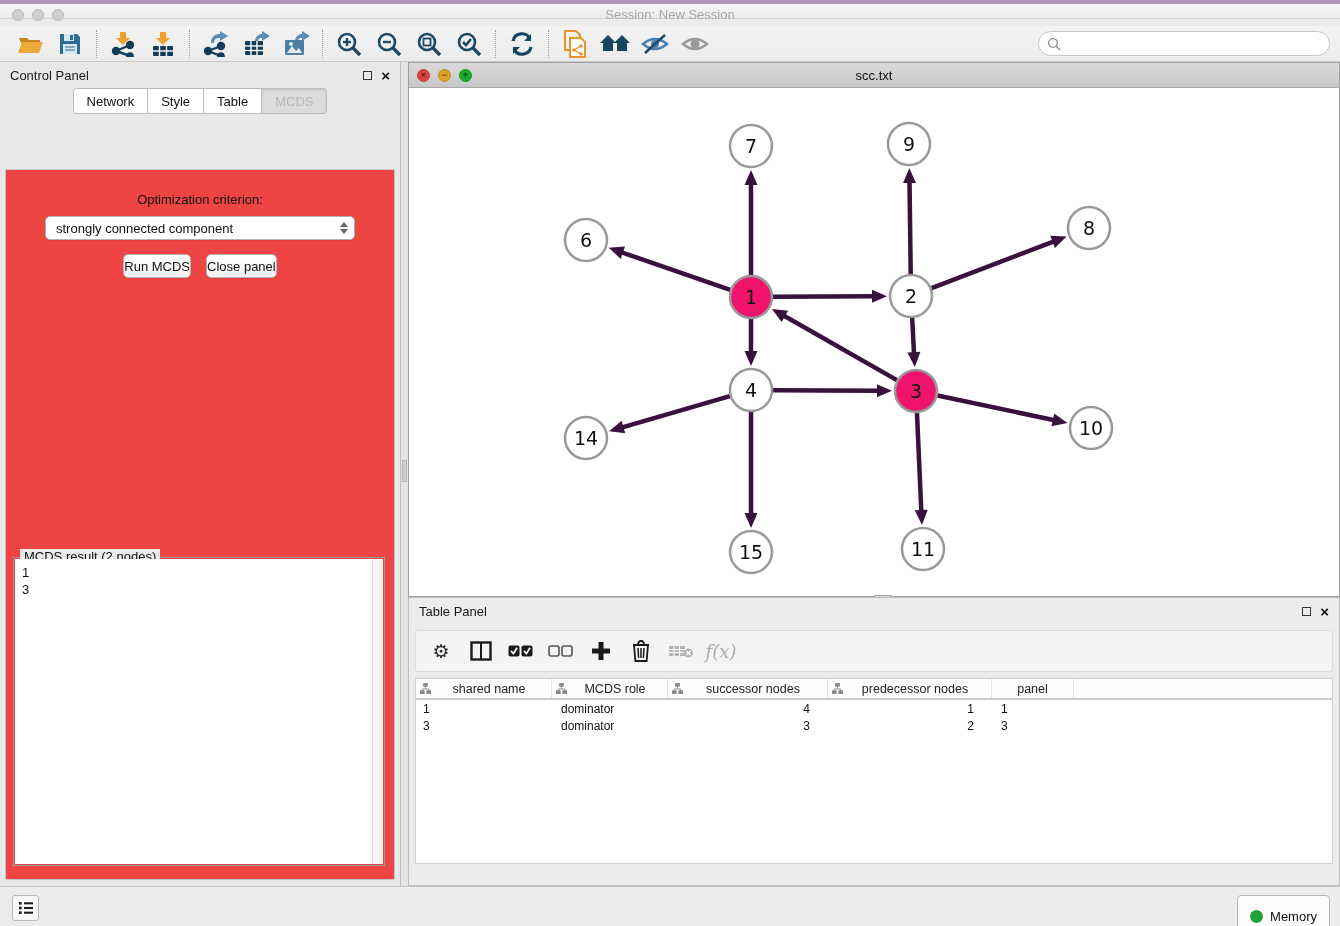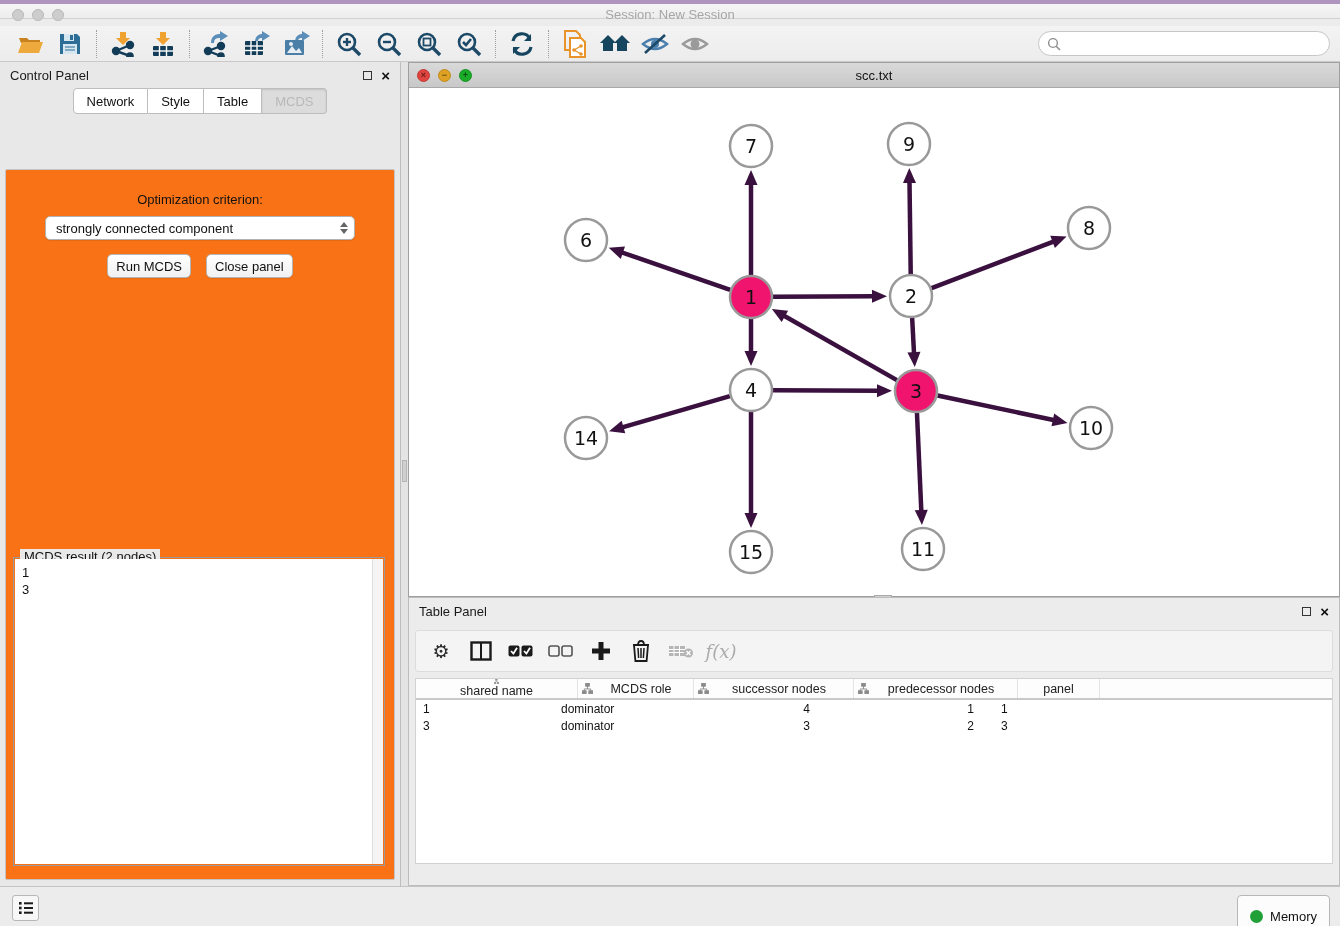--- a/index.html
+++ b/index.html
@@ -39,31 +39,31 @@
   .close-x { font-size:15px; font-weight:bold; color:#111; line-height:1; }
 
   .seg-tabs { display:flex; justify-content:center; position:relative; z-index:2; }
   .seg { height:22px; padding:12px 13px; font-size:13px; display:flex; align-items:center;
     background:#fff; color:#111; border:1px solid #bdbdbd; border-left:none; }
   .seg:first-child { border-left:1px solid #bdbdbd; border-radius:4px 0 0 4px; }
   .seg:last-child { border-radius:0 4px 4px 0; }
   .seg.active { background:#dcdcdc; color:#b9b9b9; box-shadow:inset 0 1px 2px rgba(0,0,0,.12); }
 
   .cp-content { position:absolute; left:5px; right:5px; top:107px; bottom:6px;
-    border:1px solid #c3c3c3; background:#f97316; border-radius:2px; }
+    border:1px solid #c3c3c3; background:#ef4444; border-radius:2px; }
   .opt-label { text-align:center; margin-top:22px; font-size:13px; color:#111; }
   .dropdown { margin:9px auto 0; width:310px; height:24px; background:#fff;
     border:1px solid #b2b2b2; border-radius:5px; display:flex; align-items:center;
     padding:0 6px 0 10px; font-size:13px; color:#111; box-shadow:0 1px 1px rgba(0,0,0,.08); }
   .dd-stepper { margin-left:auto; display:flex; flex-direction:column; gap:2px; align-items:center; }
   .dd-stepper i { width:0; height:0; border-left:4px solid transparent; border-right:4px solid transparent; }
   .dd-up { border-bottom:5px solid #666; }
   .dd-down { border-top:5px solid #666; }
   .btn-row { display:flex; justify-content:center; gap:15px; margin-top:14px; }
-  .mac-btn { height:24px; padding:0 8px; background:linear-gradient(#ffffff,#f1f1f1);
+  .mac-btn { height:24px; padding:0 0; background:linear-gradient(#ffffff,#f1f1f1);
     border:1px solid #b5b5b5; border-radius:5px; font-size:13px; color:#111;
     font-family:"Liberation Sans",sans-serif; box-shadow:0 1px 1px rgba(0,0,0,.08); }
 
   .groupbox { position:absolute; left:7px; right:9px; top:387px; bottom:13px;
     border:1px solid #9a9a9a; }
   .groupbox-label { position:absolute; top:-9px; left:6px; background:#e9e9e9;
     padding:0 4px; font-size:13px; color:#111; }
   .result-area { position:absolute; inset:1px; background:#fff; font-size:13px;
     color:#111; padding:5px 0 0 7px; white-space:pre-wrap; line-height:17px; }
   .result-scroll { position:absolute; top:1px; bottom:1px; right:1px; width:11px;
@@ -462,21 +462,21 @@
           <path d="M18.5 8 l4 4 M22.5 8 l-4 4" stroke="#fff" stroke-width="1.4"></path>
         </svg>
       </div>
       <div class="tp-icon">
         <span class="fx-glyph">f(x)</span>
       </div>
     </div>
 
     <div class="table-wrap">
       <div class="table-header-row">
-          <div class="hdr-cell" style="width: 162px; flex-direction: column;">
+          <div class="hdr-cell" style="width: 136px;">
             <svg width="11" height="11" viewBox="0 0 12 12">
               <g stroke="#8a8a8a" stroke-width="1" fill="#8a8a8a">
                 <rect x="4" y="0.5" width="4" height="3"></rect>
                 <path d="M6 3.5v3M2.5 6.5h7M2.5 6.5v2M9.5 6.5v2" fill="none"></path>
                 <rect x="0.5" y="8.5" width="4" height="3"></rect>
                 <rect x="7.5" y="8.5" width="4" height="3"></rect>
               </g>
             </svg>
             <span>shared name</span>
           </div>

